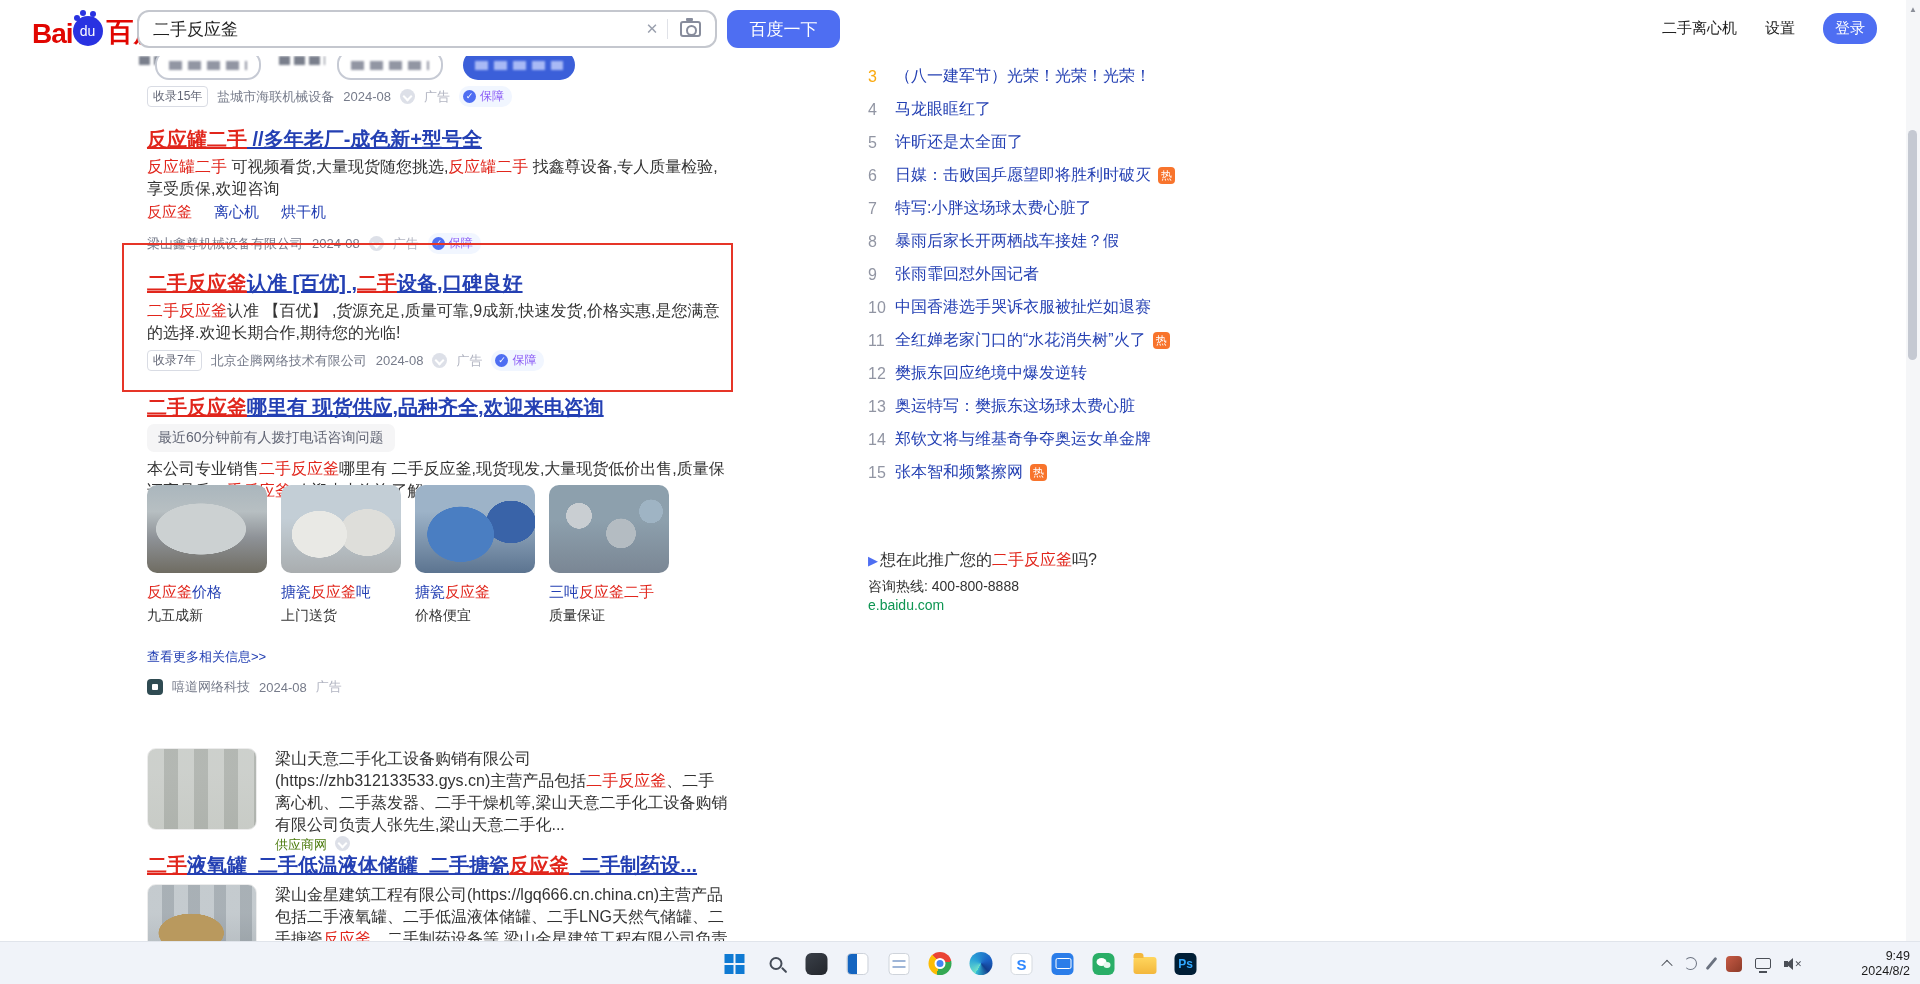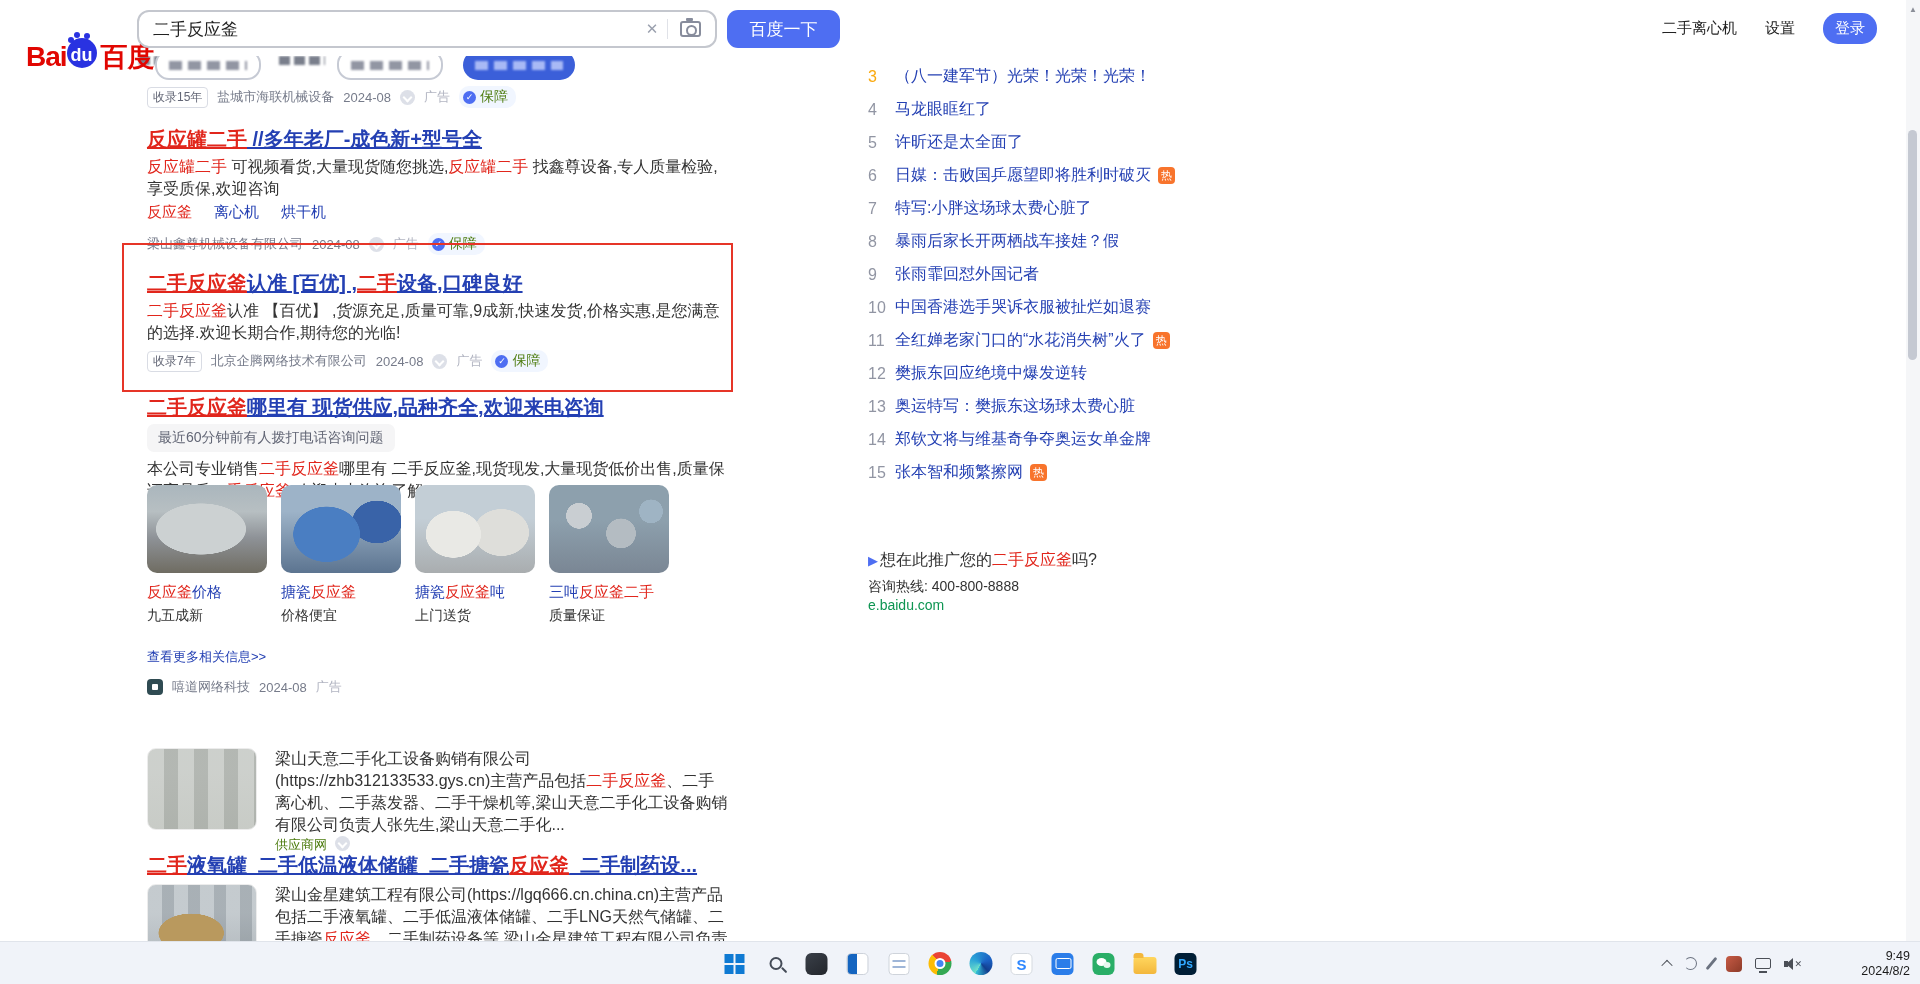--- a/index.html
+++ b/index.html
@@ -2,25 +2,25 @@
 <html><head>
 <meta charset="utf-8">
 <style>
   * { margin:0; padding:0; box-sizing:border-box; }
   html,body { background:#fff; }
   body { font-family:"Liberation Sans","DejaVu Sans",sans-serif; }
   .screen { position:relative; width:1920px; height:984px; background:#fff; overflow:hidden; }
 
   
   .topbar { position:absolute; left:0; top:0; width:100%; height:56px; background:#fff; z-index:40; }
-  .logo { position:absolute; left:26px; top:8px; display:flex; align-items:center; height:42px;margin-top:28px; }
+  .logo { position:absolute; left:32px; top:8px; display:flex; align-items:flex-end; height:42px; }
   .logo .bai { color:#e10601; font-size:28px; font-weight:bold; letter-spacing:-1px; }
   .paw { position:relative; width:30px; height:30px; background:#2932e1; border-radius:50%; margin:0 1px 0 0; top:-4px; }
   .paw::before { content:""; position:absolute; top:-6px; left:7px; width:6px; height:6px; border-radius:50%; background:#2932e1; box-shadow:10px 1px 0 #2932e1, -6px 5px 0 #2932e1; }
-  .paw .du { position:absolute; width:100%; text-align:center; top:7px; color:#fff; font-size:18px; font-weight:bold; }
+  .paw .du { position:absolute; width:100%; text-align:center; top:7px; color:#fff; font-size:14px; font-weight:normal; }
   .logo .cn { color:#e10601; font-size:27px; font-weight:bold; margin-left:3px; }
 
   .searchwrap { position:absolute; left:137px; top:10px; width:580px; height:38px; border:2px solid #c4c7ce; border-radius:12px; display:flex; align-items:center; background:#fff; }
   .searchwrap input { flex:1; border:none; outline:none; font-size:17px; color:#222; padding:0 0 0 14px; background:transparent; font-family:inherit; }
   .clr { width:30px; text-align:center; color:#9aa0ae; font-size:15px; cursor:pointer; }
   .vdiv { width:1px; height:20px; background:#e0e2e8; }
   .cam { position:relative; width:21px; height:16px; border:2px solid #878c9c; border-radius:3px; margin:0 14px 0 12px; }
   .cam::before { content:""; position:absolute; top:-5px; left:4px; width:7px; height:3px; background:#878c9c; border-radius:1px; }
   .cam::after { content:""; position:absolute; top:2px; left:4px; width:7px; height:7px; border:2px solid #878c9c; border-radius:50%; }
   .sbtn { position:absolute; left:727px; top:10px; width:113px; height:38px; background:#4e6ef2; color:#fff; border:none; border-radius:11px; font-size:17px; cursor:pointer; font-family:inherit; }
@@ -37,21 +37,21 @@
   .em { color:#e1261c; }
   .desc { font-size:16px; line-height:22px; color:#333; width:585px; }
   .meta { display:flex; align-items:center; gap:9px; font-size:13px; color:#80849a; white-space:nowrap; }
   .meta .src { color:#767b8a; }
   .meta .ad { color:#b2b5c2; }
   .pill { border:1px solid #d9dce4; border-radius:4px; color:#626675; font-size:12px; padding:1px 5px; }
   .circle-v { position:relative; width:15px; height:15px; background:#dde0e8; border-radius:50%; }
   .circle-v::after { content:""; position:absolute; left:4px; top:4px; width:5px; height:5px; border-right:2px solid #fff; border-bottom:2px solid #fff; transform:rotate(45deg); }
   .bao { display:inline-flex; align-items:center; gap:4px; padding:2px 8px 2px 4px; border-radius:10px; background:#f1f6ff; }
   .bao i { width:13px; height:13px; border-radius:50%; background:#4e6ef2; color:#fff; font-size:9px; line-height:13px; text-align:center; font-style:normal; }
-  .bao b { color:#4d7c0f; font-size:14px; font-weight:normal; }
+  .bao b { color:#8b5cf6; font-size:12px; font-weight:normal; }
 
   
   .fbox { position:absolute; top:50px; height:30px; border:2px solid #c6cad4; border-radius:14px; background:#fff; overflow:hidden; }
   .fsmudge { margin:9px 12px; height:9px; background:repeating-linear-gradient(90deg,#6e7385 0 13px,transparent 13px 19px); opacity:.75; filter:blur(1px); }
   .lsmudge { position:absolute; top:56px; height:9px; background:repeating-linear-gradient(90deg,#596070 0 11px,transparent 11px 15px); opacity:.8; filter:blur(1px); }
   .fbtn { position:absolute; top:50px; left:316px; width:112px; height:30px; border:none; border-radius:15px; background:#3b5fd9; }
   .fbtn .fsmudge { background:repeating-linear-gradient(90deg,#cdd8ff 0 13px,transparent 13px 19px); }
 
   .notice { display:inline-block; background:#f5f5f6; border-radius:7px; color:#626675; font-size:14px; padding:5px 11px; }
   .tags { display:flex; gap:22px; font-size:15px; }
@@ -245,28 +245,28 @@
     <p class="desc abs" style="top:458px;">
       <span>本公司专业销售</span><span class="em">二手反应釜</span><span>哪里有 二手反应釜,现货现发,大量现货低价出售,质量保证高品质</span><span class="em">二手反应釜</span><span>,欢迎来电咨询了解</span>
     </p>
     <div class="imgrow abs" style="top:485px;">
       <div class="imgcard">
         <div class="thumb88 ph1"></div>
         <div class="cap"><span class="em">反应釜</span><span class="nb">价格</span></div>
         <div class="sub">九五成新</div>
       </div>
       <div class="imgcard">
+        <div class="thumb88 ph2"></div>
+        <div class="cap"><span class="nb">搪瓷</span><span class="em">反应釜</span><span class="nb">吨</span></div>
+        <div class="sub">上门送货</div>
+      </div>
+      <div class="imgcard">
         <div class="thumb88 ph3"></div>
         <div class="cap"><span class="nb">搪瓷</span><span class="em">反应釜</span></div>
         <div class="sub">价格便宜</div>
-      </div>
-      <div class="imgcard">
-        <div class="thumb88 ph2"></div>
-        <div class="cap"><span class="nb">搪瓷</span><span class="em">反应釜</span><span class="nb">吨</span></div>
-        <div class="sub">上门送货</div>
       </div>
       <div class="imgcard">
         <div class="thumb88 ph4"></div>
         <div class="cap"><span class="nb">三吨</span><span class="em">反应釜二手</span></div>
         <div class="sub">质量保证</div>
       </div>
     </div>
     <a class="morelink abs" style="top:648px;">查看更多相关信息&gt;&gt;</a>
     <div class="meta abs" style="top:678px;">
       <span class="favicon"></span>

